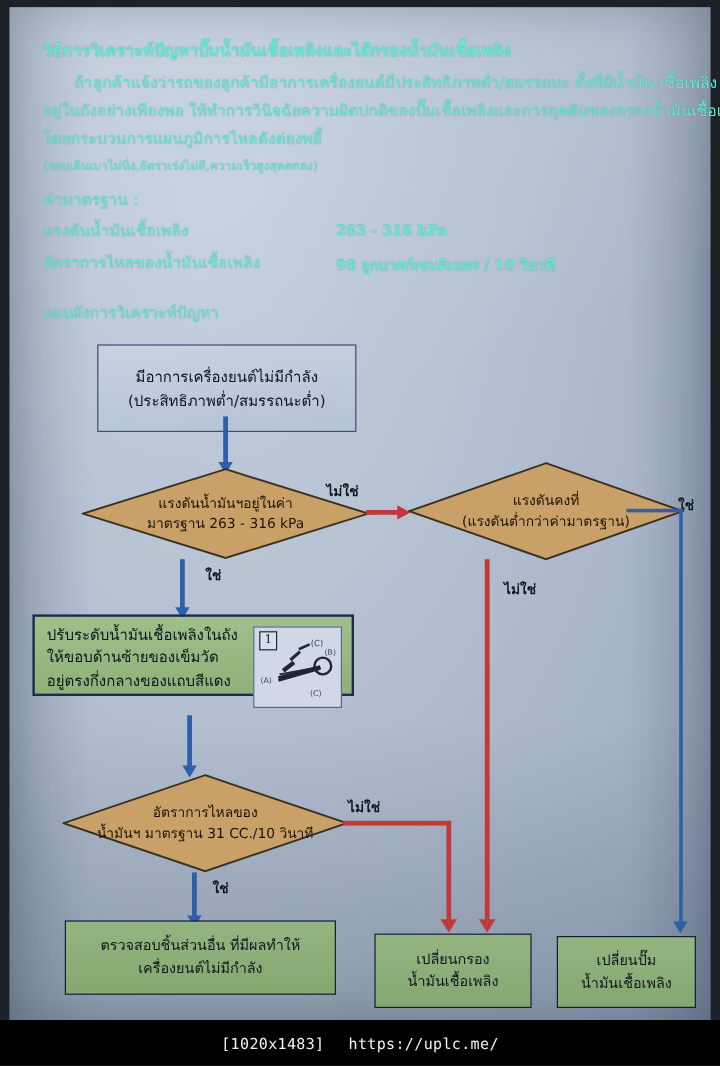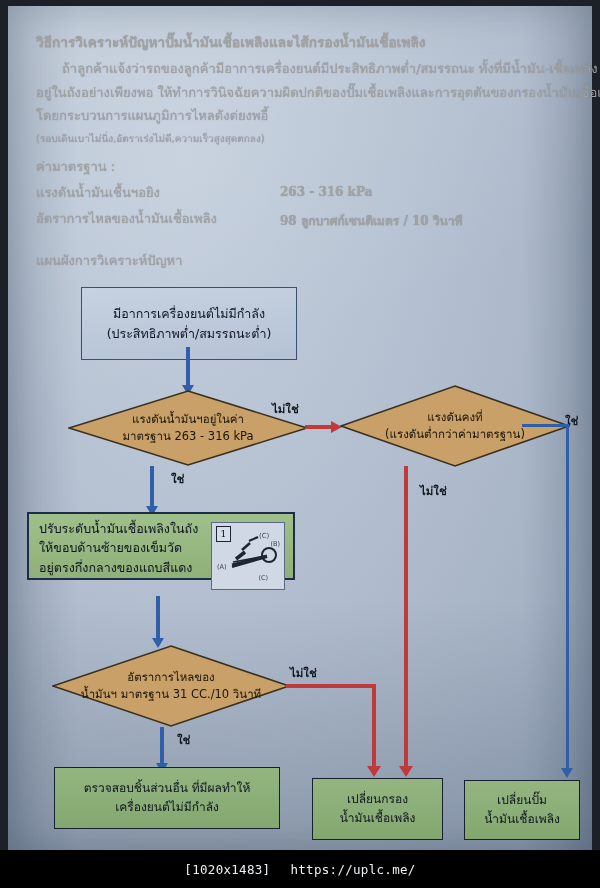--- a/index.html
+++ b/index.html
@@ -25,21 +25,21 @@
     background:
       linear-gradient(160deg, rgba(255,255,255,.16) 0%, rgba(255,255,255,0) 42%),
       linear-gradient(0deg, rgba(40,55,75,.22) 0%, rgba(40,55,75,0) 30%),
       linear-gradient(90deg, rgba(40,55,75,.18) 0%, rgba(40,55,75,0) 12%, rgba(40,55,75,0) 88%, rgba(40,55,75,.20) 100%);
   }
   #content{position:absolute;inset:0;}
 
   .thai{font-family:"DejaVu Sans","Liberation Sans",sans-serif;}
 
   .hdr{
-    position:absolute;color:#a3a3a3;white-space:nowrap;
+    position:absolute;color:#5eead4;white-space:nowrap;
     text-shadow:0 0 1px rgba(20,27,42,.35);
   }
   .h-title{font-size:13.5px;font-weight:600;letter-spacing:.1px;}
   .h-line{font-size:13px;}
   .h-small{font-size:10px;}
   .h-val{font-size:12px;font-weight:700;font-family:"DejaVu Serif","Liberation Serif",serif;}
 
   
   .node{position:absolute;box-sizing:border-box;display:flex;
         flex-direction:column;align-items:center;justify-content:center;
@@ -108,21 +108,21 @@
     <div class="hdr h-title thai" style="left:36px;top:31px;">วิธีการวิเคราะห์ปัญหาปั๊มน้ำมันเชื้อเพลิงและไส้กรองน้ำมันเชื้อเพลิง</div>
 
     <div class="hdr h-line thai" style="left:62px;top:58px;">ถ้าลูกค้าแจ้งว่ารถของลูกค้ามีอาการเครื่องยนต์มีประสิทธิภาพต่ำ/สมรรถนะ ทั้งที่มีน้ำมัน-เชื้อเพลิง</div>
     <div class="hdr h-line thai" style="left:36px;top:82px;">อยู่ในถังอย่างเพียงพอ ให้ทำการวินิจฉัยความผิดปกติของปั๊มเชื้อเพลิงและการอุดตันของกรองน้ำมันเชื้อเพลิง</div>
     <div class="hdr h-line thai" style="left:36px;top:105px;">โดยกระบวนการแผนภูมิการไหลดังต่ยงพอี้</div>
 
     <div class="hdr h-small thai" style="left:36px;top:131px;">(รอบเดินเบาไม่นิ่ง,อัตราเร่งไม่ดี,ความเร็วสูงสุดตกลง)</div>
 
     <div class="hdr h-line thai" style="left:36px;top:156px;">ค่ามาตรฐาน :</div>
 
-    <div class="hdr h-line thai" style="left:36px;top:182px;">แรงดันน้ำมันเชื้นฯอยิง</div>
+    <div class="hdr h-line thai" style="left:36px;top:182px;">แรงดันน้ำมันเชื้อเพลิง</div>
     <div class="hdr h-val" style="left:280px;top:185px;">263 - 316 kPa</div>
 
     <div class="hdr h-line thai" style="left:36px;top:208px;">อัตราการไหลของน้ำมันเชื้อเพลิง</div>
     <div class="hdr h-val thai" style="left:280px;top:211px;">98 ลูกบาศก์เซนติเมตร / 10 วินาที</div>
 
     <div class="hdr h-line thai" style="left:36px;top:250px;">แผนผังการวิเคราะห์ปัญหา</div>
 
     <div class="node proc-blue thai" style="left:81px;top:287px;width:216px;height:73px;">
       <div>มีอาการเครื่องยนต์ไม่มีกำลัง</div>
       <div>(ประสิทธิภาพต่ำ/สมรรถนะต่ำ)</div>

